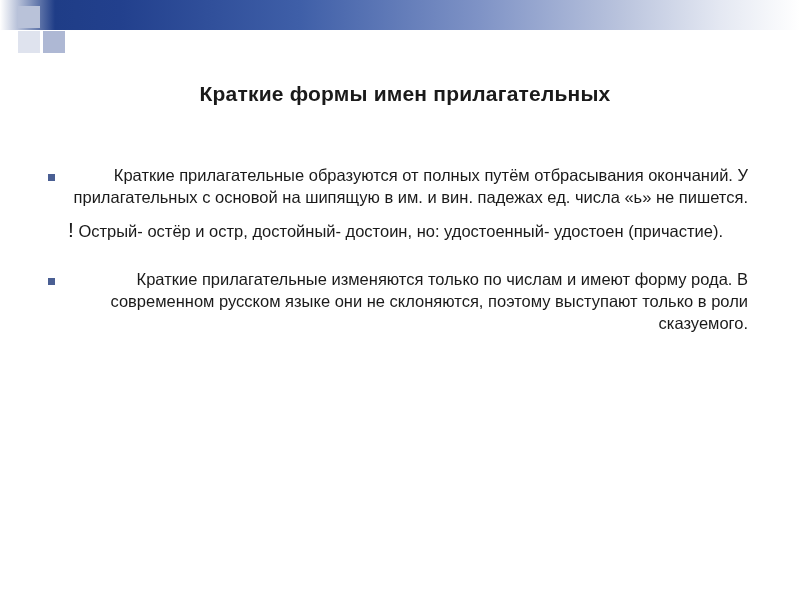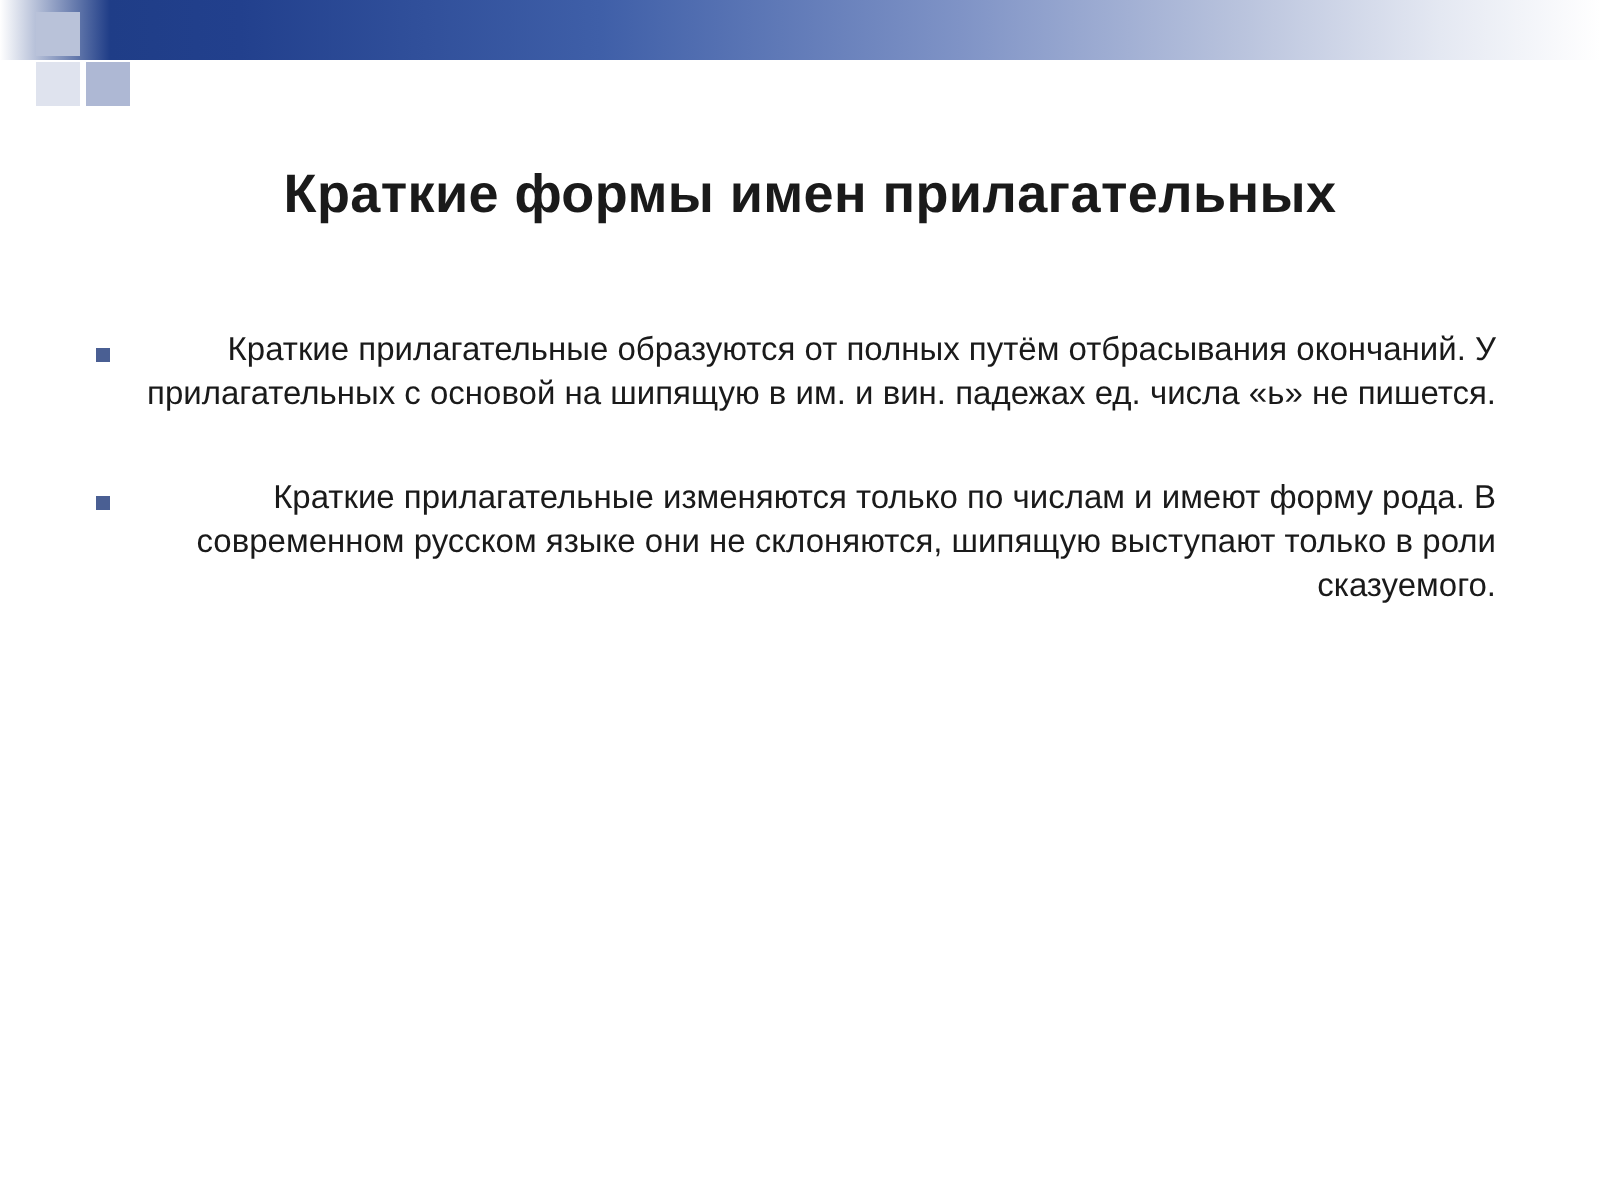--- a/index.html
+++ b/index.html
@@ -47,21 +47,21 @@
   .sq2 { left: 18px;  top: 31px; width: 22px; height: 22px; background:#dfe3ee; }
   .sq3 { left: 43px;  top: 31px; width: 22px; height: 22px; background:#aeb8d4; }
 
   
   .title {
     position: absolute;
     left: 60px;
     top: 82px;
     width: 690px;
     text-align: center;
-    font-size: 27px;
+    font-size: 21px;
     color: #1a1a1a;
     font-weight: bold;
     letter-spacing: 0.2px;
   }
 
   
   .content {
     position: absolute;
     left: 48px;
     top: 165px;
@@ -117,23 +117,26 @@
 <div class="content">
 
   <div class="bullet-row">
     <span class="bullet-mark">
         <i></i>
       </span>
     <span class="bullet-text">Краткие прилагательные образуются от полных путём отбрасывания окончаний. У прилагательных с основой на шипящую в им. и вин. падежах ед. числа «ь» не пишется.</span>
   </div>
 
 
+  <div class="note">
+    <span class="excl">!</span><span> Острый- остёр и остр, достойный- достоин, но: удостоенный- удостоен (причастие).</span>
+  </div>
 
   <div class="gap"></div>
 
   <div class="bullet-row">
     <span class="bullet-mark">
         <i></i>
       </span>
-    <span class="bullet-text">Краткие прилагательные изменяются только по числам и имеют форму рода. В современном русском языке они не склоняются, шипящую выступают только в роли сказуемого.</span>
+    <span class="bullet-text">Краткие прилагательные изменяются только по числам и имеют форму рода. В современном русском языке они не склоняются, поэтому выступают только в роли сказуемого.</span>
   </div>
 
 </div>
 
 </body></html>

